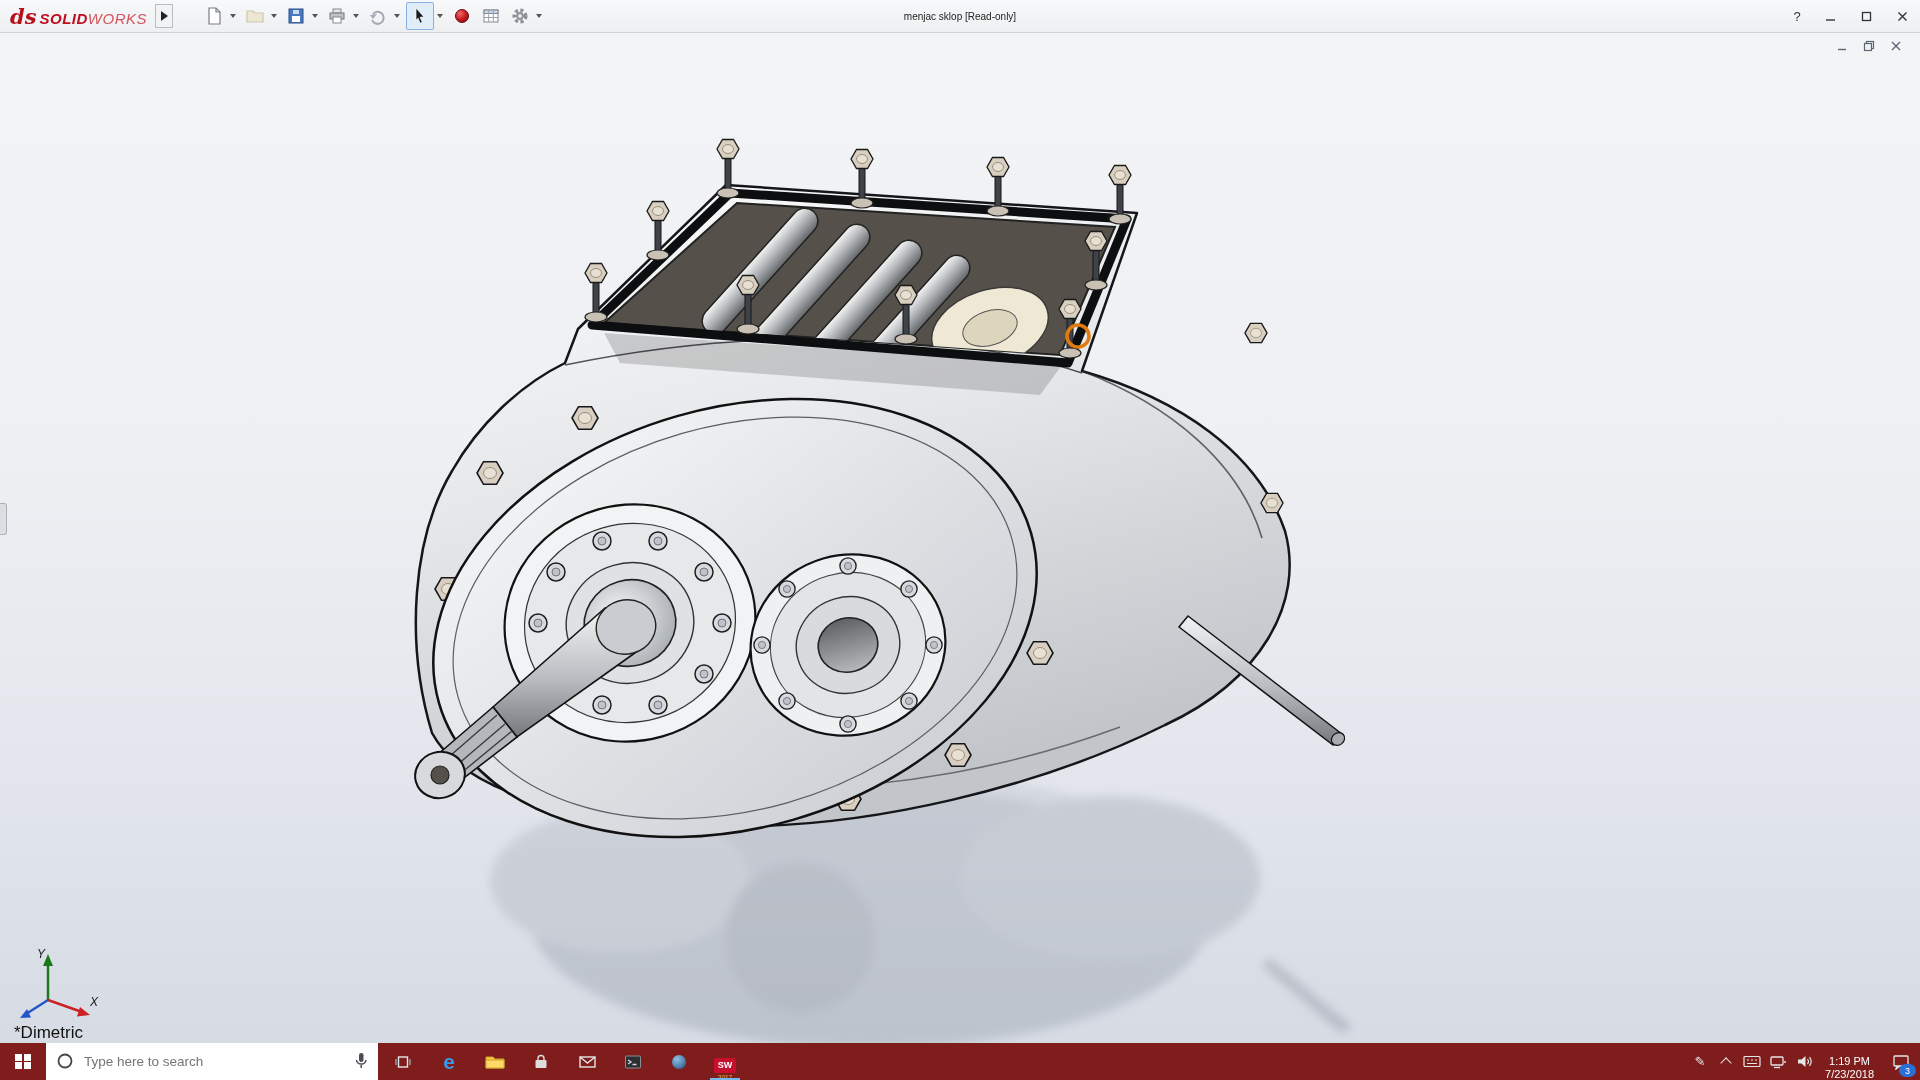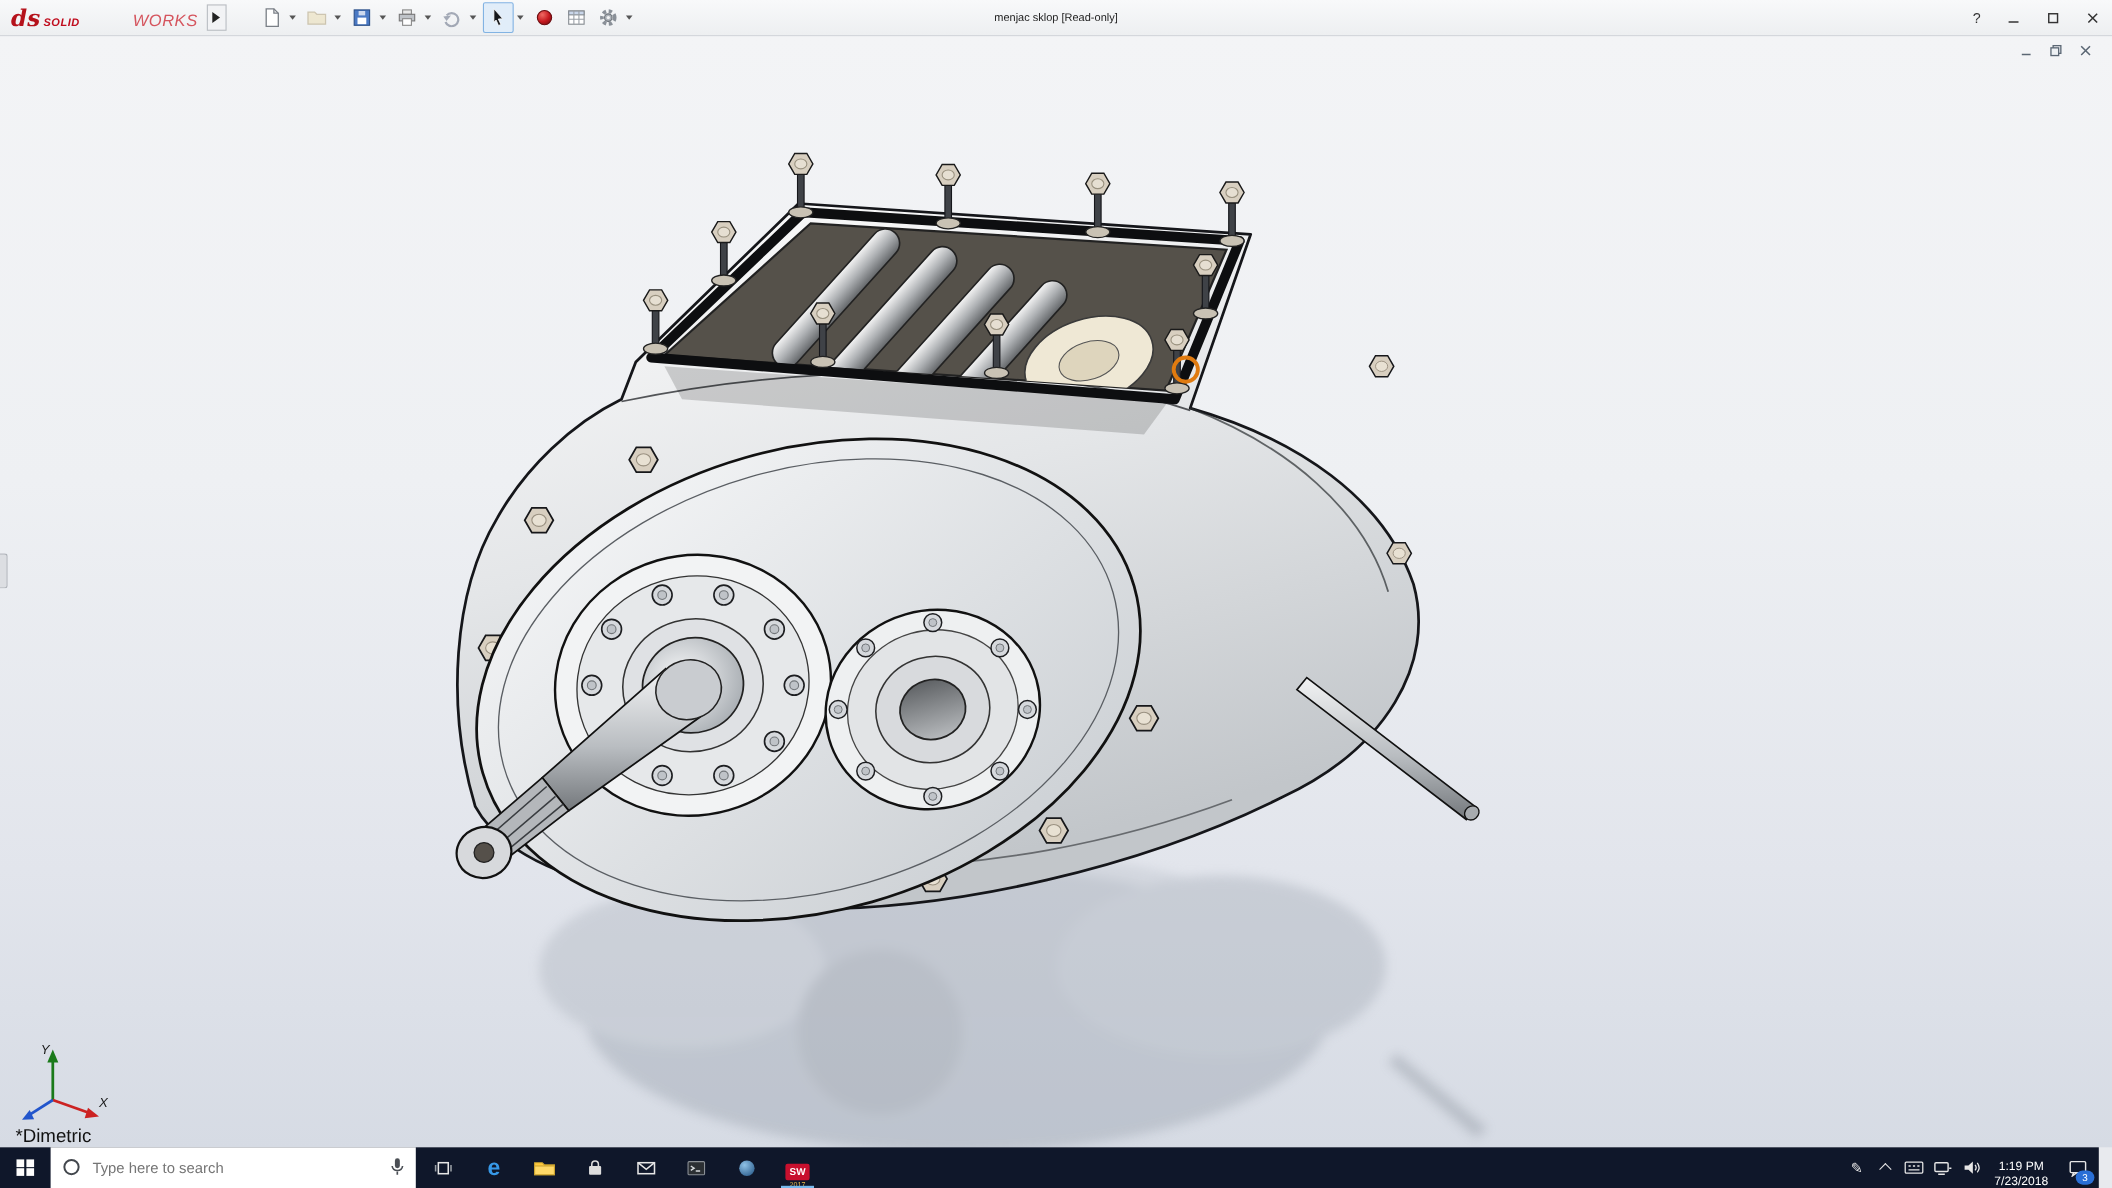--- a/index.html
+++ b/index.html
@@ -5,22 +5,22 @@
   html,body{margin:0;padding:0;width:1920px;height:1080px;overflow:hidden;
     font-family:"Liberation Sans",sans-serif;background:#e8eaee;}
 
   
   .titlebar{position:absolute;top:0;left:0;right:0;height:33px;
     background:linear-gradient(#f8f9fa,#edeff1);border-bottom:1px solid #cfd3d8;
     display:flex;align-items:center;box-sizing:border-box;}
   .brand{display:flex;align-items:baseline;margin-left:10px;white-space:nowrap;}
   .brand .mark{font-family:"DejaVu Serif",serif;font-style:italic;font-weight:bold;
     font-size:21px;color:#b5121b;margin-right:3px;}
-  .brand .solid{font-weight:bold;font-size:10px;color:#c00d1e;letter-spacing:.5px;font-style:italic;}
-  .brand .works{font-size:15px;color:#d5555e;letter-spacing:.5px;font-style:italic;margin-left:48px;}
+  .brand .solid{font-weight:bold;font-size:15px;color:#c00d1e;letter-spacing:.5px;font-style:italic;}
+  .brand .works{font-size:15px;color:#d5555e;letter-spacing:.5px;font-style:italic;}
   .flyout{width:16px;height:22px;margin-left:8px;border:1px solid #b9bdc2;background:#f2f3f5;
     display:flex;align-items:center;justify-content:center;}
   .flyout .tri{width:0;height:0;border-top:5px solid transparent;border-bottom:5px solid transparent;
     border-left:7px solid #222;}
   .tools{display:flex;align-items:center;margin-left:28px;gap:3px;}
   .tool{width:26px;height:26px;display:flex;align-items:center;justify-content:center;border-radius:2px;}
   .tool.pressed{background:#e1edf9;border:1px solid #82b3e3;}
   .tool.faded{opacity:.45;}
   .caret{width:0;height:0;border-left:3.5px solid transparent;border-right:3.5px solid transparent;
     border-top:4px solid #555;margin:0 3px 0 0;}
@@ -35,21 +35,21 @@
     background:linear-gradient(180deg,#f3f4f6 0%,#eef0f3 40%,#e2e5ec 75%,#d6dbe4 100%);}
   .viewport svg.model{position:absolute;inset:0;width:100%;height:100%;}
   .docctl{position:absolute;top:5px;right:16px;display:flex;gap:10px;align-items:center;}
   .dbtn{width:17px;height:15px;display:flex;align-items:center;justify-content:center;}
   .view-label{position:absolute;left:14px;bottom:0px;font-size:17px;color:#111;}
   .triad{position:absolute;left:8px;bottom:16px;}
   .tree-tab{position:absolute;left:0;top:470px;width:6px;height:30px;background:#dcdee2;
     border:1px solid #aeb2b8;border-left:none;border-radius:0 3px 3px 0;}
 
   
-  .taskbar{position:absolute;left:0;right:12px;bottom:0;height:37px;background:#0f172a;
+  .taskbar{position:absolute;left:0;right:0;bottom:0;height:37px;background:#7f1d1d;
     display:flex;align-items:stretch;color:#e6e6e6;}
   .tb-start{width:46px;display:flex;align-items:center;justify-content:center;}
   .winlogo{display:grid;grid-template-columns:7px 7px;grid-template-rows:7px 7px;gap:1.5px;}
   .winlogo span{background:#fdfdfd;}
   .searchbox{width:332px;background:#ffffff;position:relative;display:flex;align-items:center;margin-right:2px;}
   .searchbox input{border:none;outline:none;width:100%;height:100%;padding-left:38px;padding-right:34px;
     font-size:13.5px;color:#333;font-family:"Liberation Sans",sans-serif;background:transparent;}
   .s-ico-l{position:absolute;left:10px;top:9px;}
   .s-ico-r{position:absolute;right:8px;top:8px;}
   .tb-app{width:46px;display:flex;align-items:center;justify-content:center;position:relative;}

